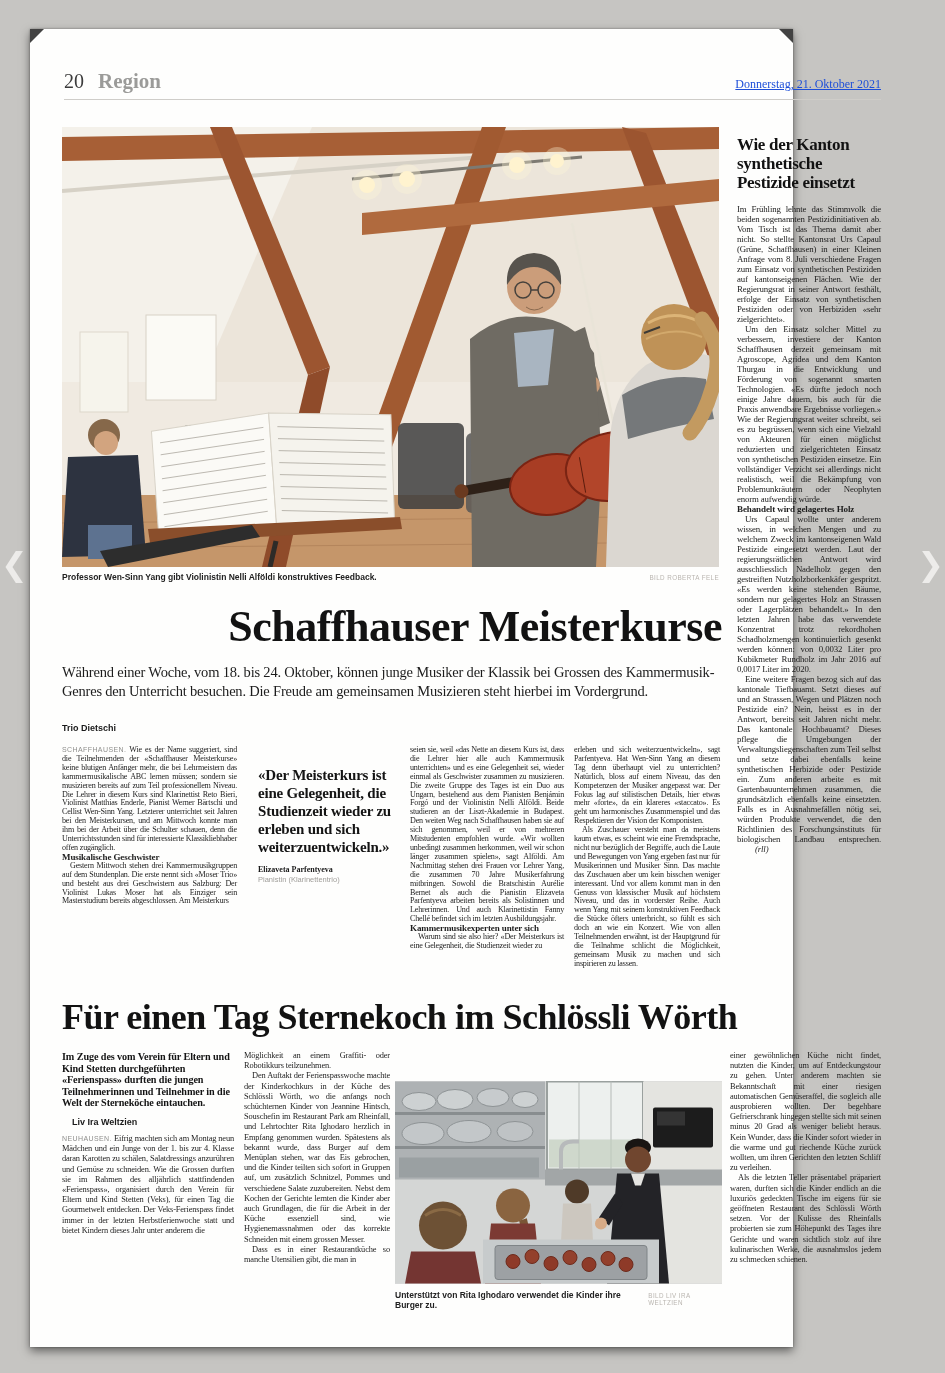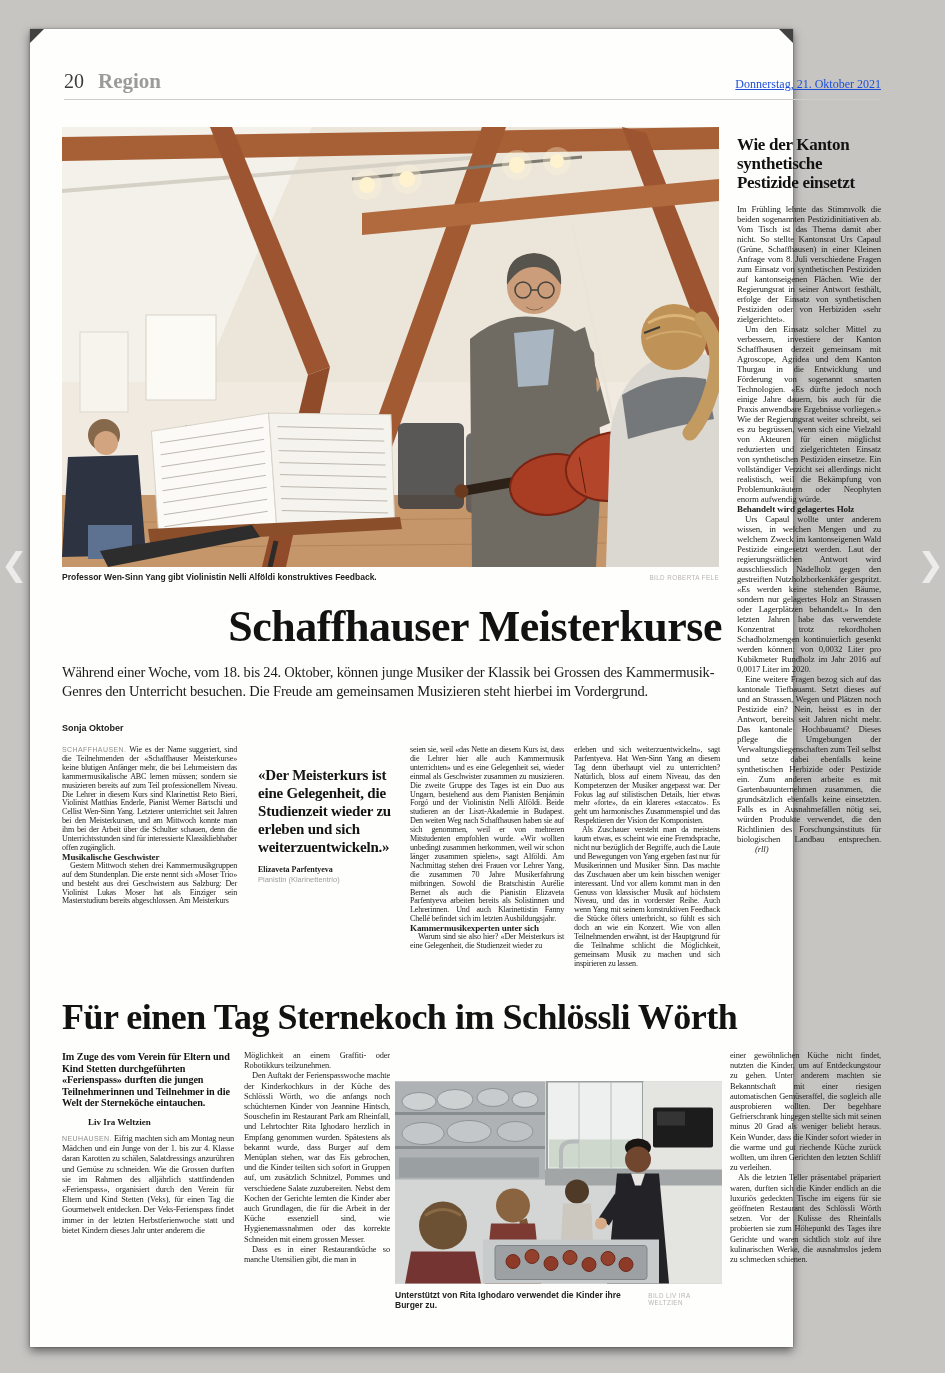--- a/index.html
+++ b/index.html
@@ -42,21 +42,21 @@
 
   .shead{font-size:17px;line-height:19px;font-weight:bold;letter-spacing:-.3px;color:#121212;margin:0 0 12px 0;}
   .sbody{font-size:8.8px;line-height:10px;letter-spacing:-.15px;text-align:justify;color:#1d1d1d;hyphens:auto;}
   .sbody p{margin:0;}
   .sig{font-style:italic;margin-left:18px;}
 
   .bhead{font-size:36px;font-weight:bold;letter-spacing:-.5px;color:#121212;line-height:1;}
   .intro{font-size:10.2px;line-height:11.6px;font-weight:bold;color:#141414;letter-spacing:-.1px;}
   .bbody{font-size:8.4px;line-height:10.2px;letter-spacing:-.15px;text-align:justify;color:#1d1d1d;hyphens:auto;}
   .bbody p{margin:0;}
-  .bauthor{font-family:Liberation Serif, serif;font-weight:bold;font-size:9px;color:#1a1a1a;margin:8px 0 7px 16px;padding-left:10px;}
+  .bauthor{font-family:Liberation Sans, sans-serif;font-weight:bold;font-size:9px;color:#1a1a1a;margin:8px 0 7px 0;padding-left:10px;}
 </style>
 </head>
 <body>
 
 <div class="canvas">
 
   <div class="nav left"><span>❮</span></div>
   <div class="nav right"><span>❯</span></div>
 
   <div class="page">
@@ -172,21 +172,21 @@
         </g>
       </svg>
     </div>
     <div class="abs capRow" style="left:32px;top:543px;width:657px;">
       <span class="cap">Professor Wen-Sinn Yang gibt Violinistin Nelli Alföldi konstruktives Feedback.</span>
       <span class="credit">BILD ROBERTA FELE</span>
     </div>
 
     <div class="abs mhead" style="left:32px;top:576px;width:660px;">Schaffhauser Meisterkurse</div>
     <div class="abs lede" style="left:32px;top:634px;width:657px;">Während einer Woche, vom 18. bis 24. Oktober, können junge Musiker der Klassik bei Grossen des Kammermusik-Genres den Unterricht besuchen. Die Freude am gemeinsamen Musizieren steht hierbei im Vordergrund.</div>
-    <div class="abs author" style="left:32px;top:694px;">Sonja Oktober</div>
+    <div class="abs author" style="left:32px;top:694px;">Trio Dietschi</div>
 
     <div class="abs body" style="left:32px;top:717px;width:175px;">
       <p><span class="kick">SCHAFFHAUSEN.</span> <span>Wie es der Name suggeriert, sind die Teilnehmenden der «Schaffhauser Meisterkurse» keine blutigen Anfänger mehr, die bei Lehrmeistern das kammermusikalische ABC lernen müssen; sondern sie musizieren bereits auf zum Teil professionellem Niveau. Die Lehrer in diesem Kurs sind Klarinettist Reto Bieri, Violinist Matthias Enderle, Pianist Werner Bärtschi und Cellist Wen-Sinn Yang. Letzterer unterrichtet seit Jahren bei den Meisterkursen, und am Mittwoch konnte man ihm bei der Arbeit über die Schulter schauen, denn die Unterrichtsstunden sind für interessierte Klassikliebhaber offen zugänglich.</span></p>
       <p class="sub">Musikalische Geschwister</p>
       <p class="ind">Gestern Mittwoch stehen drei Kammermusikgruppen auf dem Stundenplan. Die erste nennt sich «Moser Trio» und besteht aus drei Geschwistern aus Salzburg: Der Violinist Lukas Moser hat als Einziger sein Masterstudium bereits abgeschlossen. Am Meisterkurs</p>
     </div>
 
     <div class="abs" style="left:228px;top:737px;width:142px;">
       <div class="quote">«Der Meisterkurs ist eine Gelegenheit, die Studienzeit wieder zu erleben und sich weiterzuentwickeln.»</div>
       <div class="qname">Elizaveta Parfentyeva</div>

